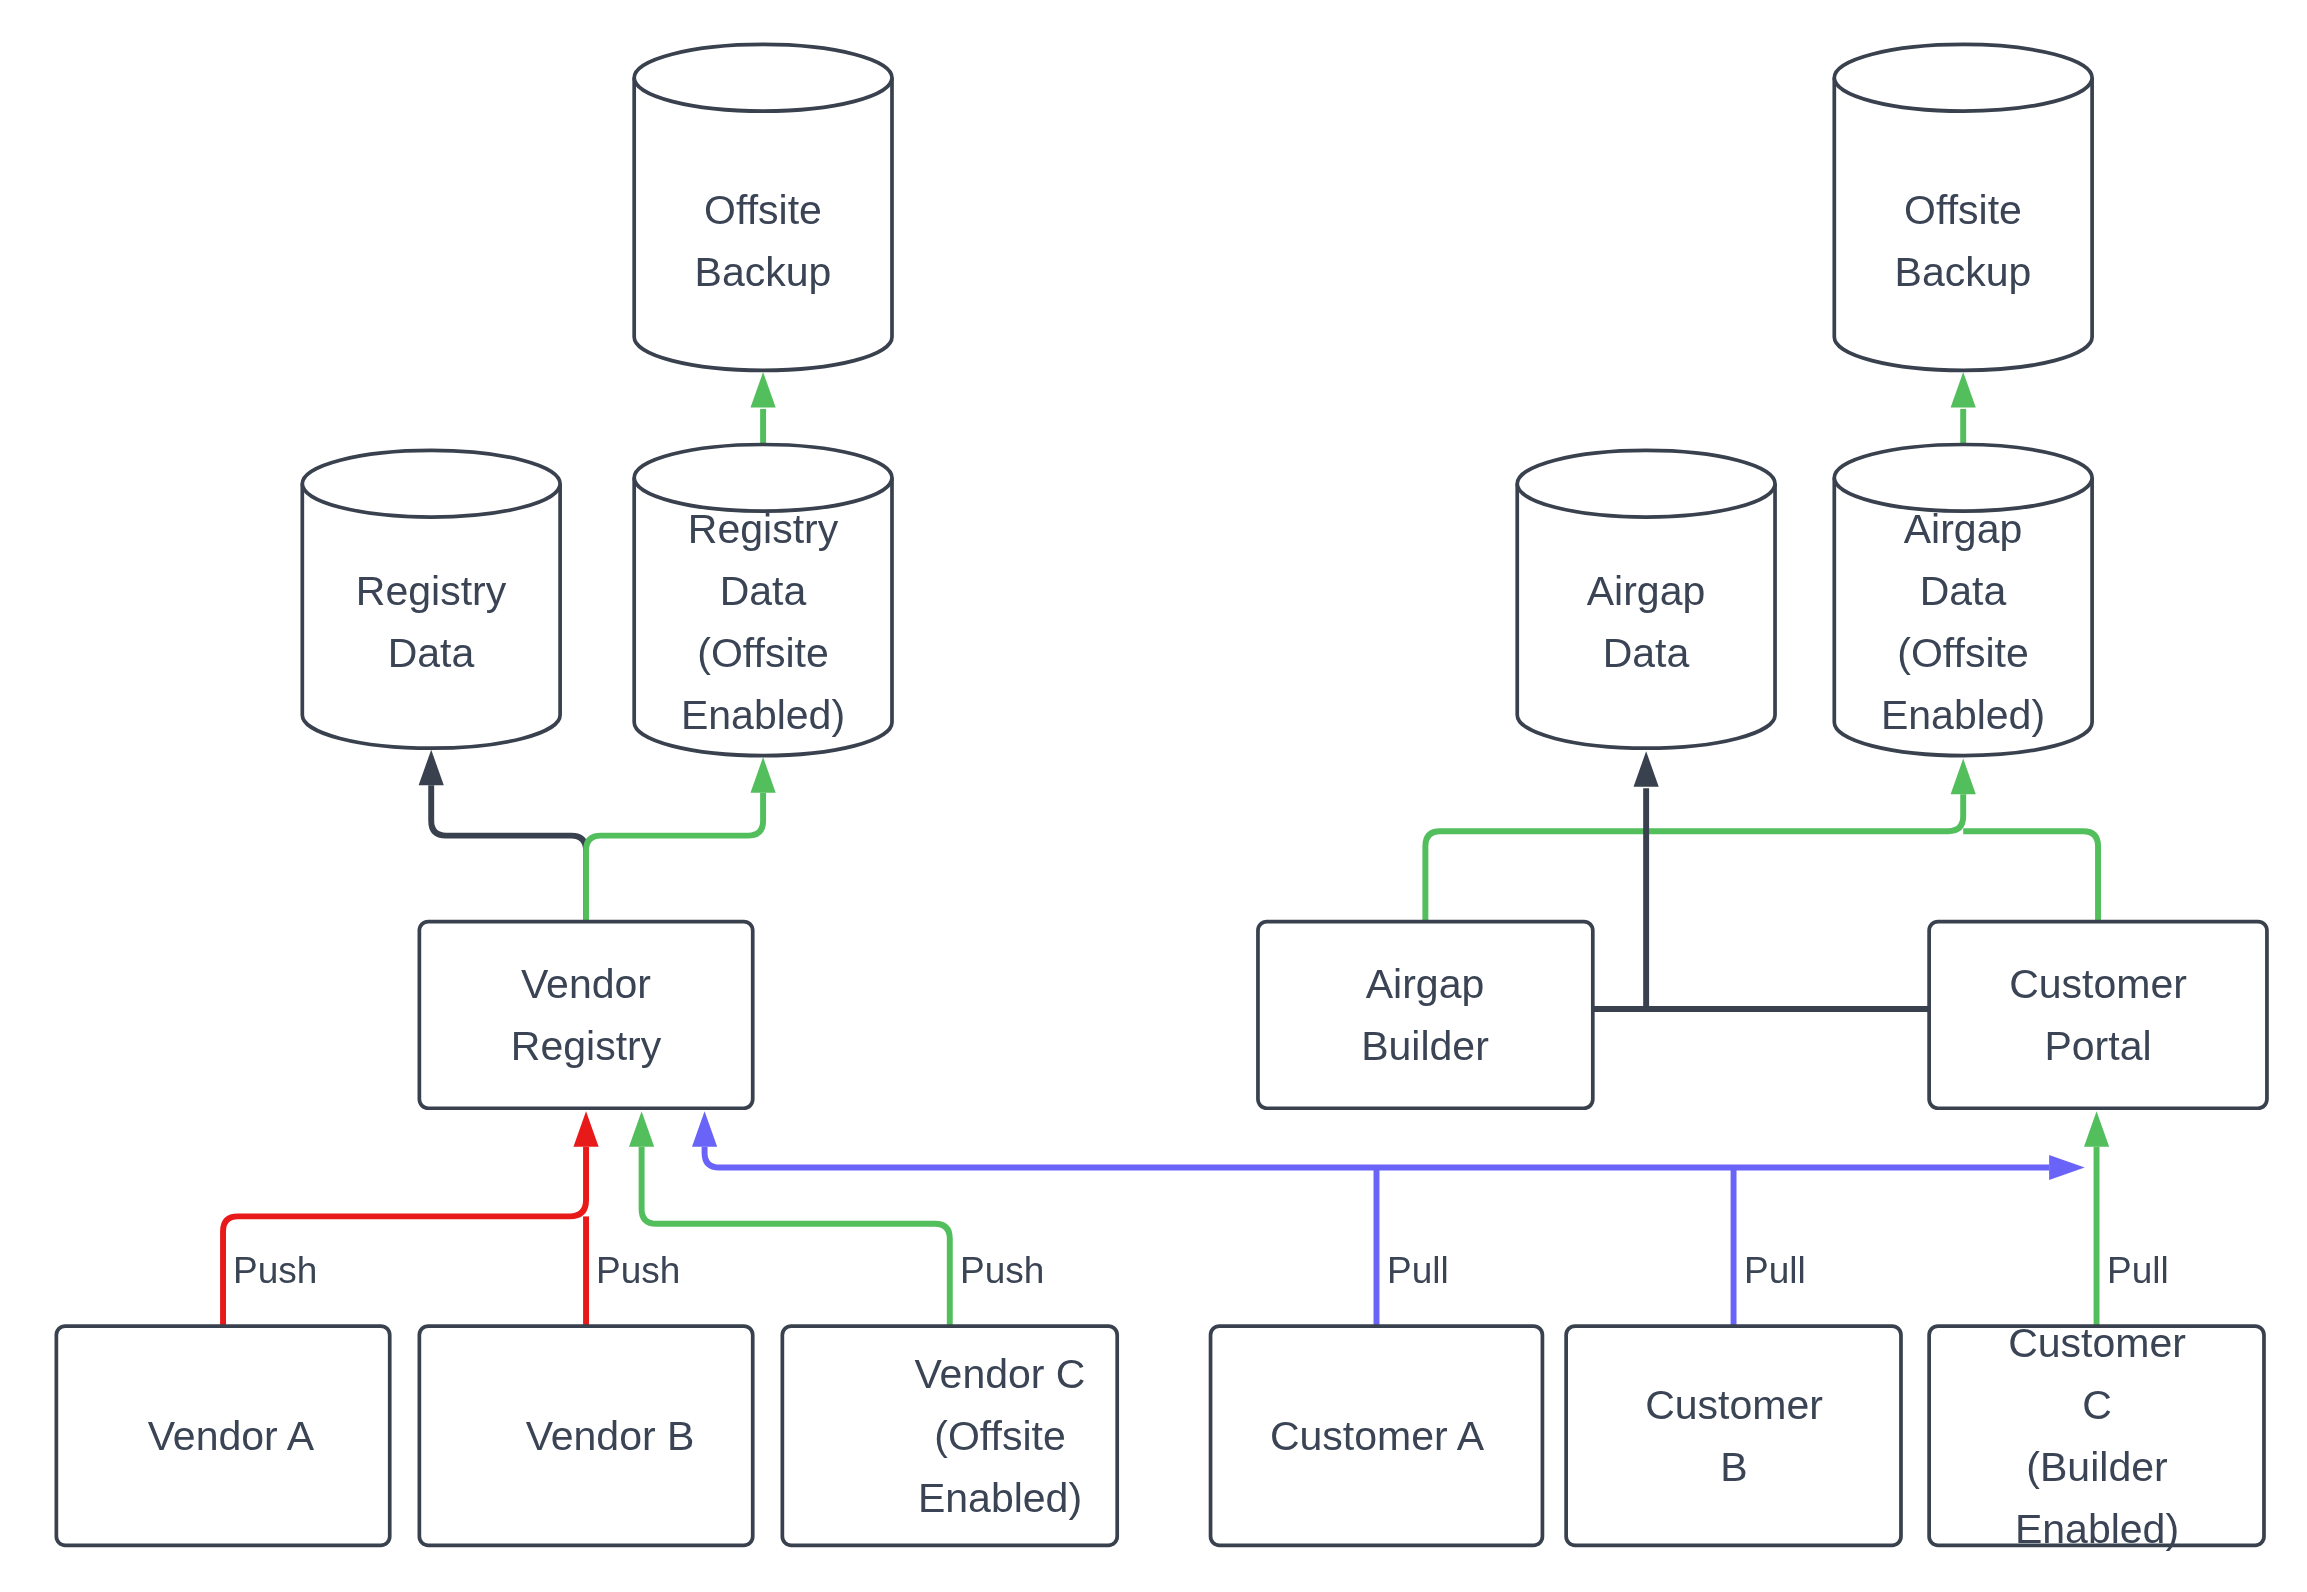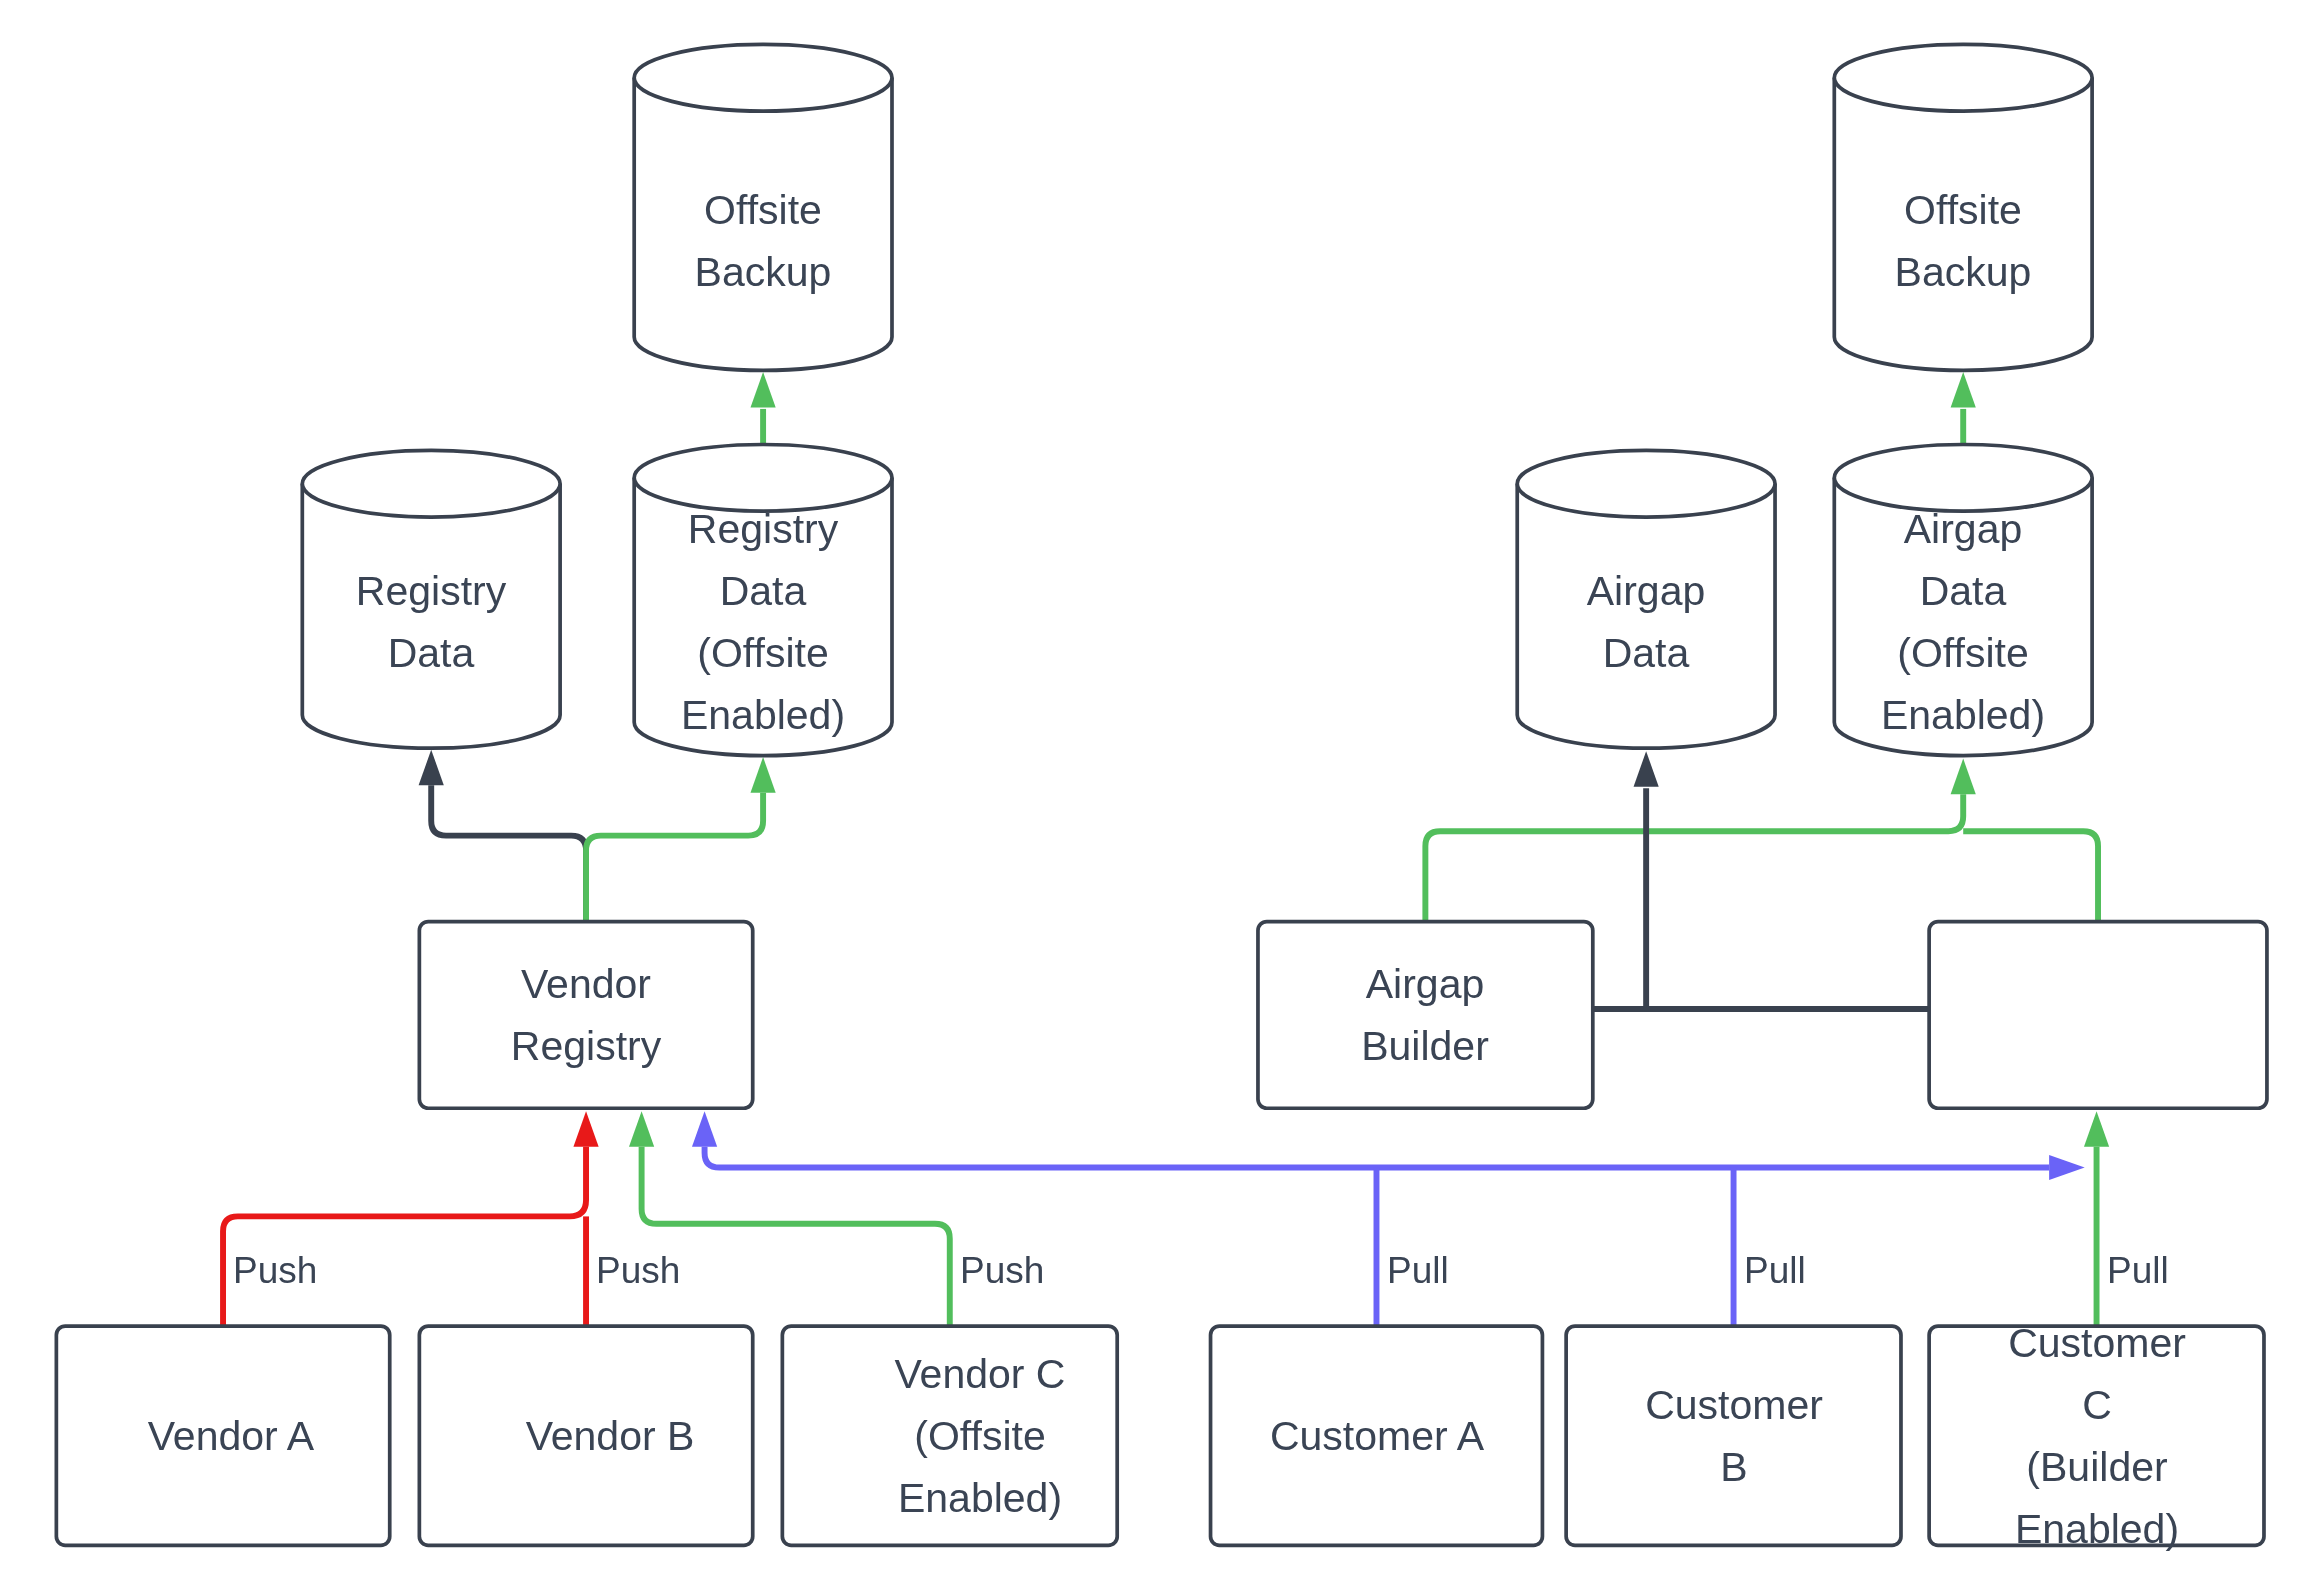--- a/index.html
+++ b/index.html
@@ -129,23 +129,25 @@
 <div class="lbl" style="left:1646px;top:622px">Airgap
 Data</div>
 <div class="lbl" style="left:1963px;top:622px">Airgap
 Data
 (Offsite
 Enabled)</div>
 <div class="lbl" style="left:586px;top:1015px">Vendor
 Registry</div>
 <div class="lbl" style="left:1425px;top:1015px">Airgap
 Builder</div>
+<div class="lbl" style="left:2098px;top:1015px">Customer
+Portal</div>
 <div class="lbl" style="left:231px;top:1436px">Vendor A</div>
 <div class="lbl" style="left:610px;top:1436px">Vendor B</div>
-<div class="lbl" style="left:980px;top:1436px">Vendor C
+<div class="lbl" style="left:1000px;top:1436px">Vendor C
 (Offsite
 Enabled)</div>
 <div class="lbl" style="left:1377px;top:1436px">Customer A</div>
 <div class="lbl" style="left:1734px;top:1436px">Customer B</div>
 <div class="lbl" style="left:2097px;top:1436px">Customer C
 (Builder
 Enabled)</div>
 
 <div class="edge-lbl" style="left:233px;top:1249px">Push</div>
 <div class="edge-lbl" style="left:596px;top:1249px">Push</div>

